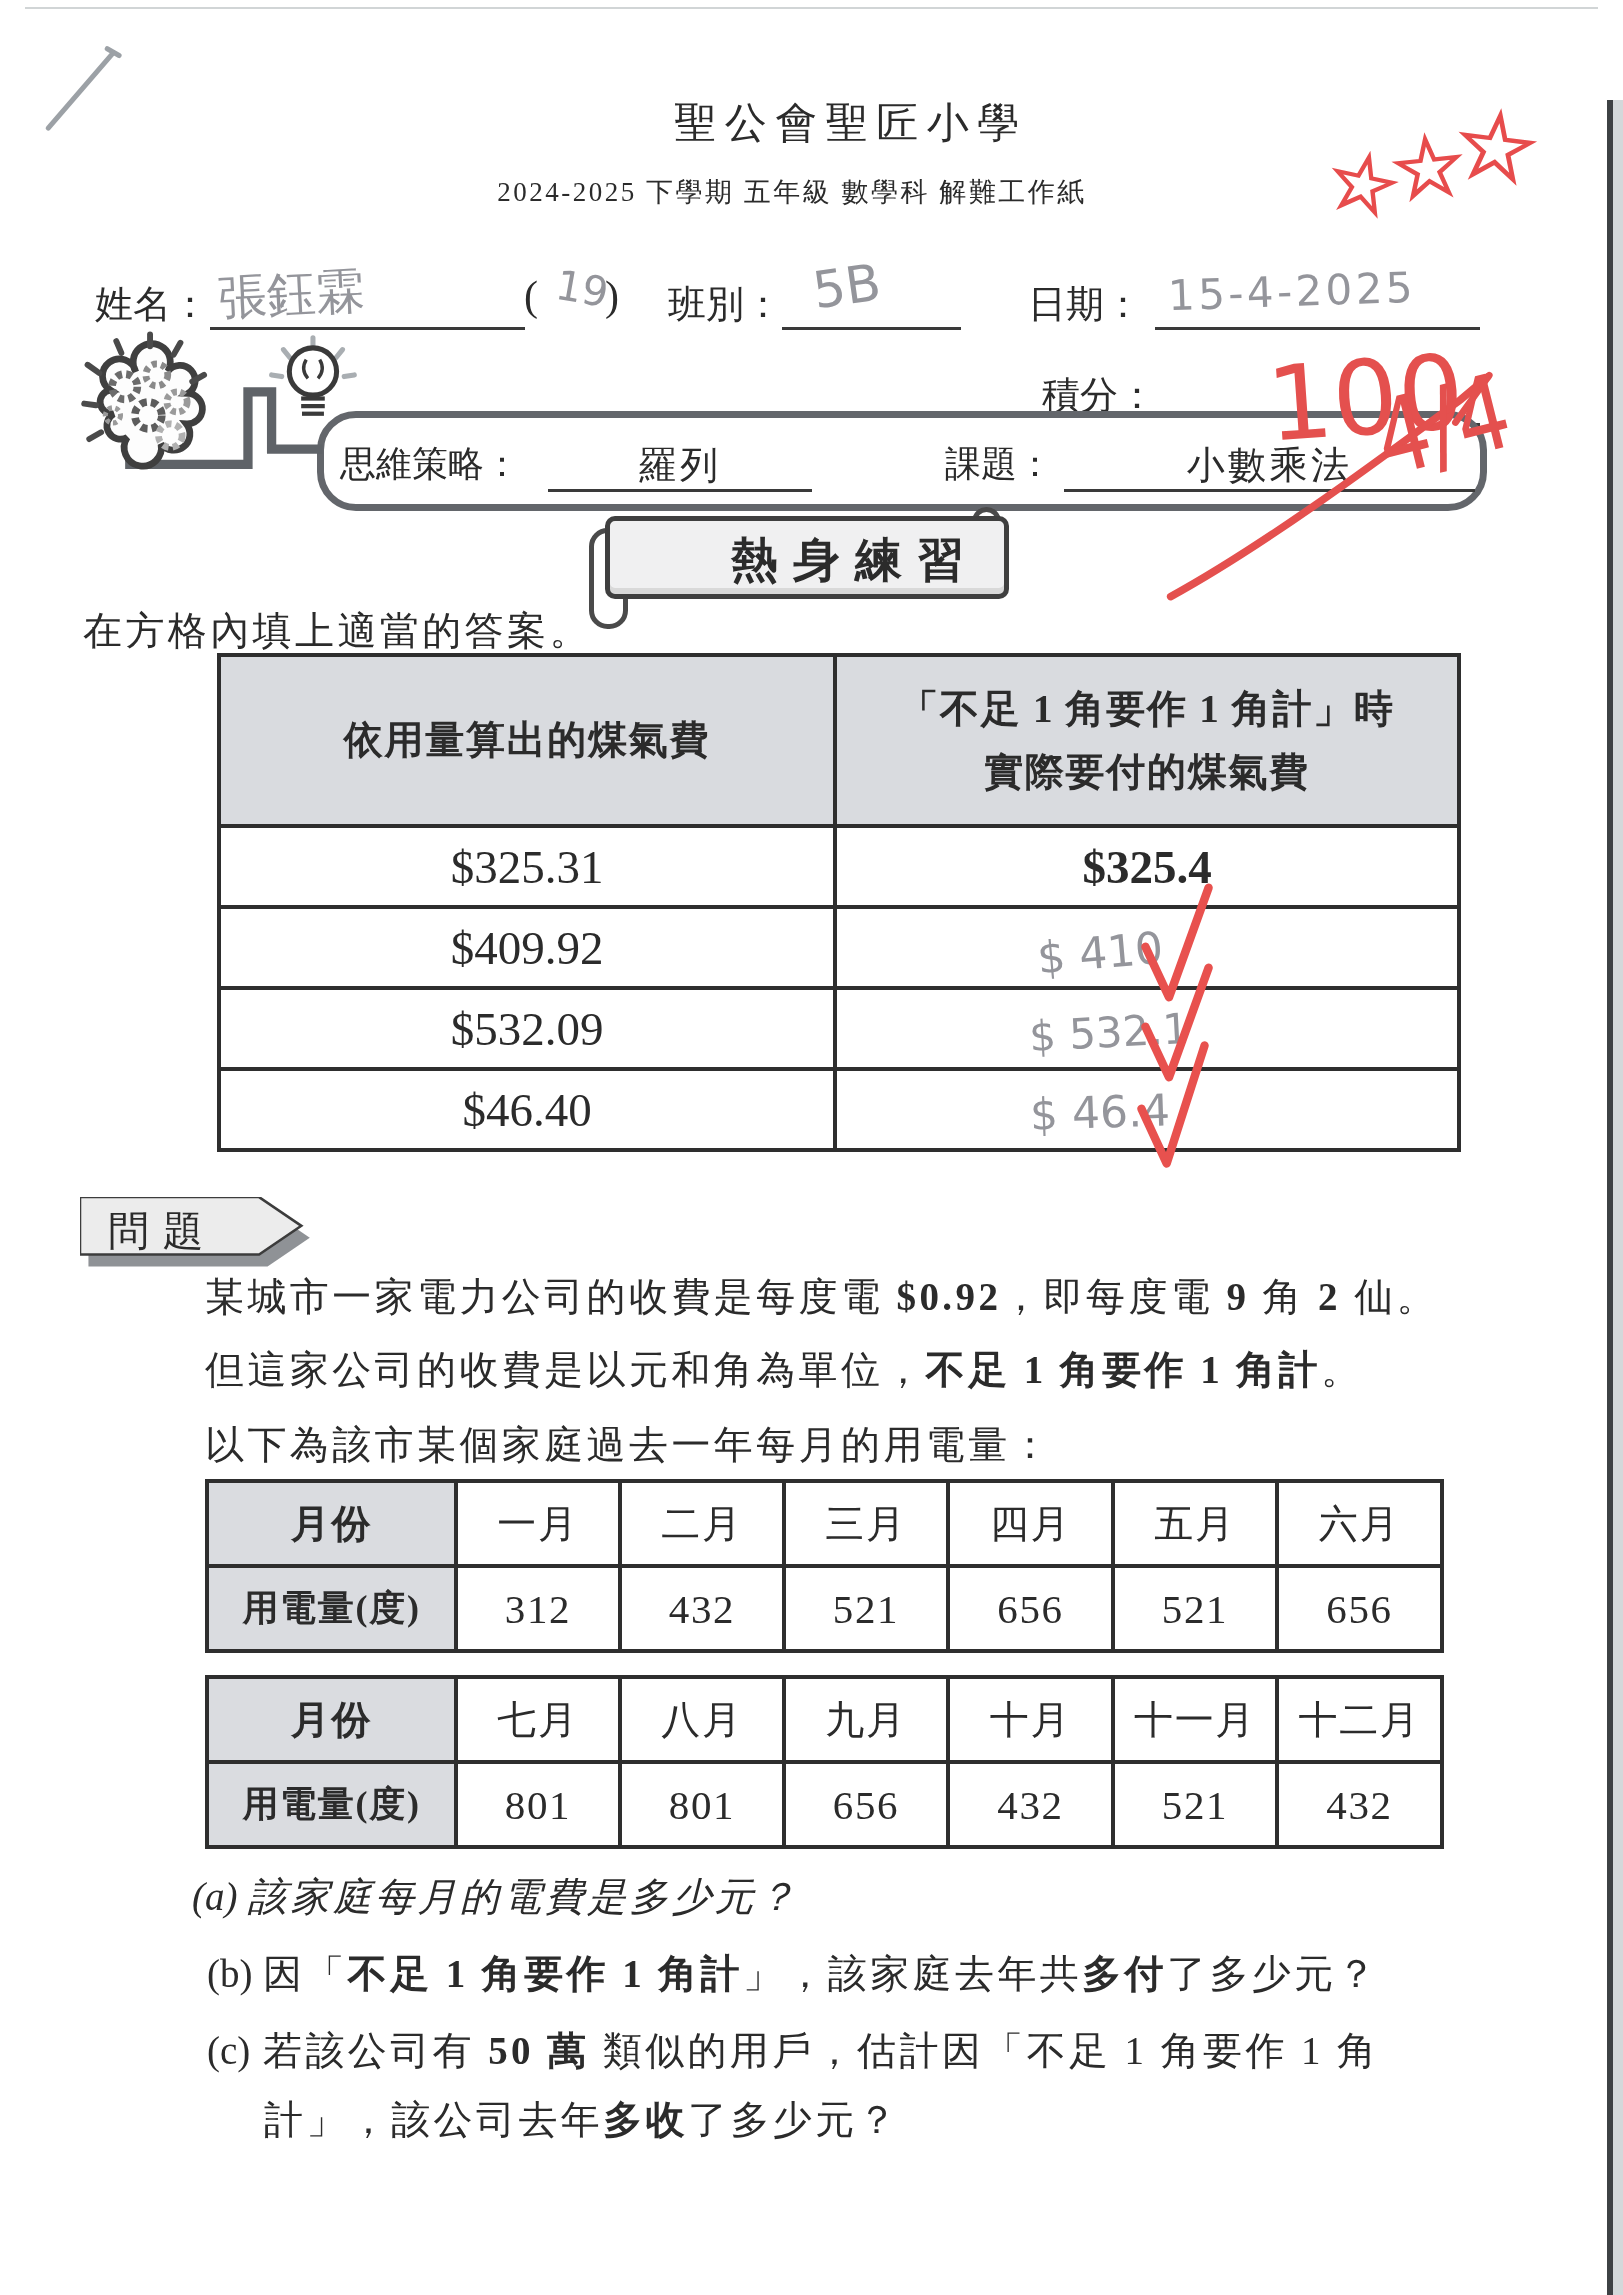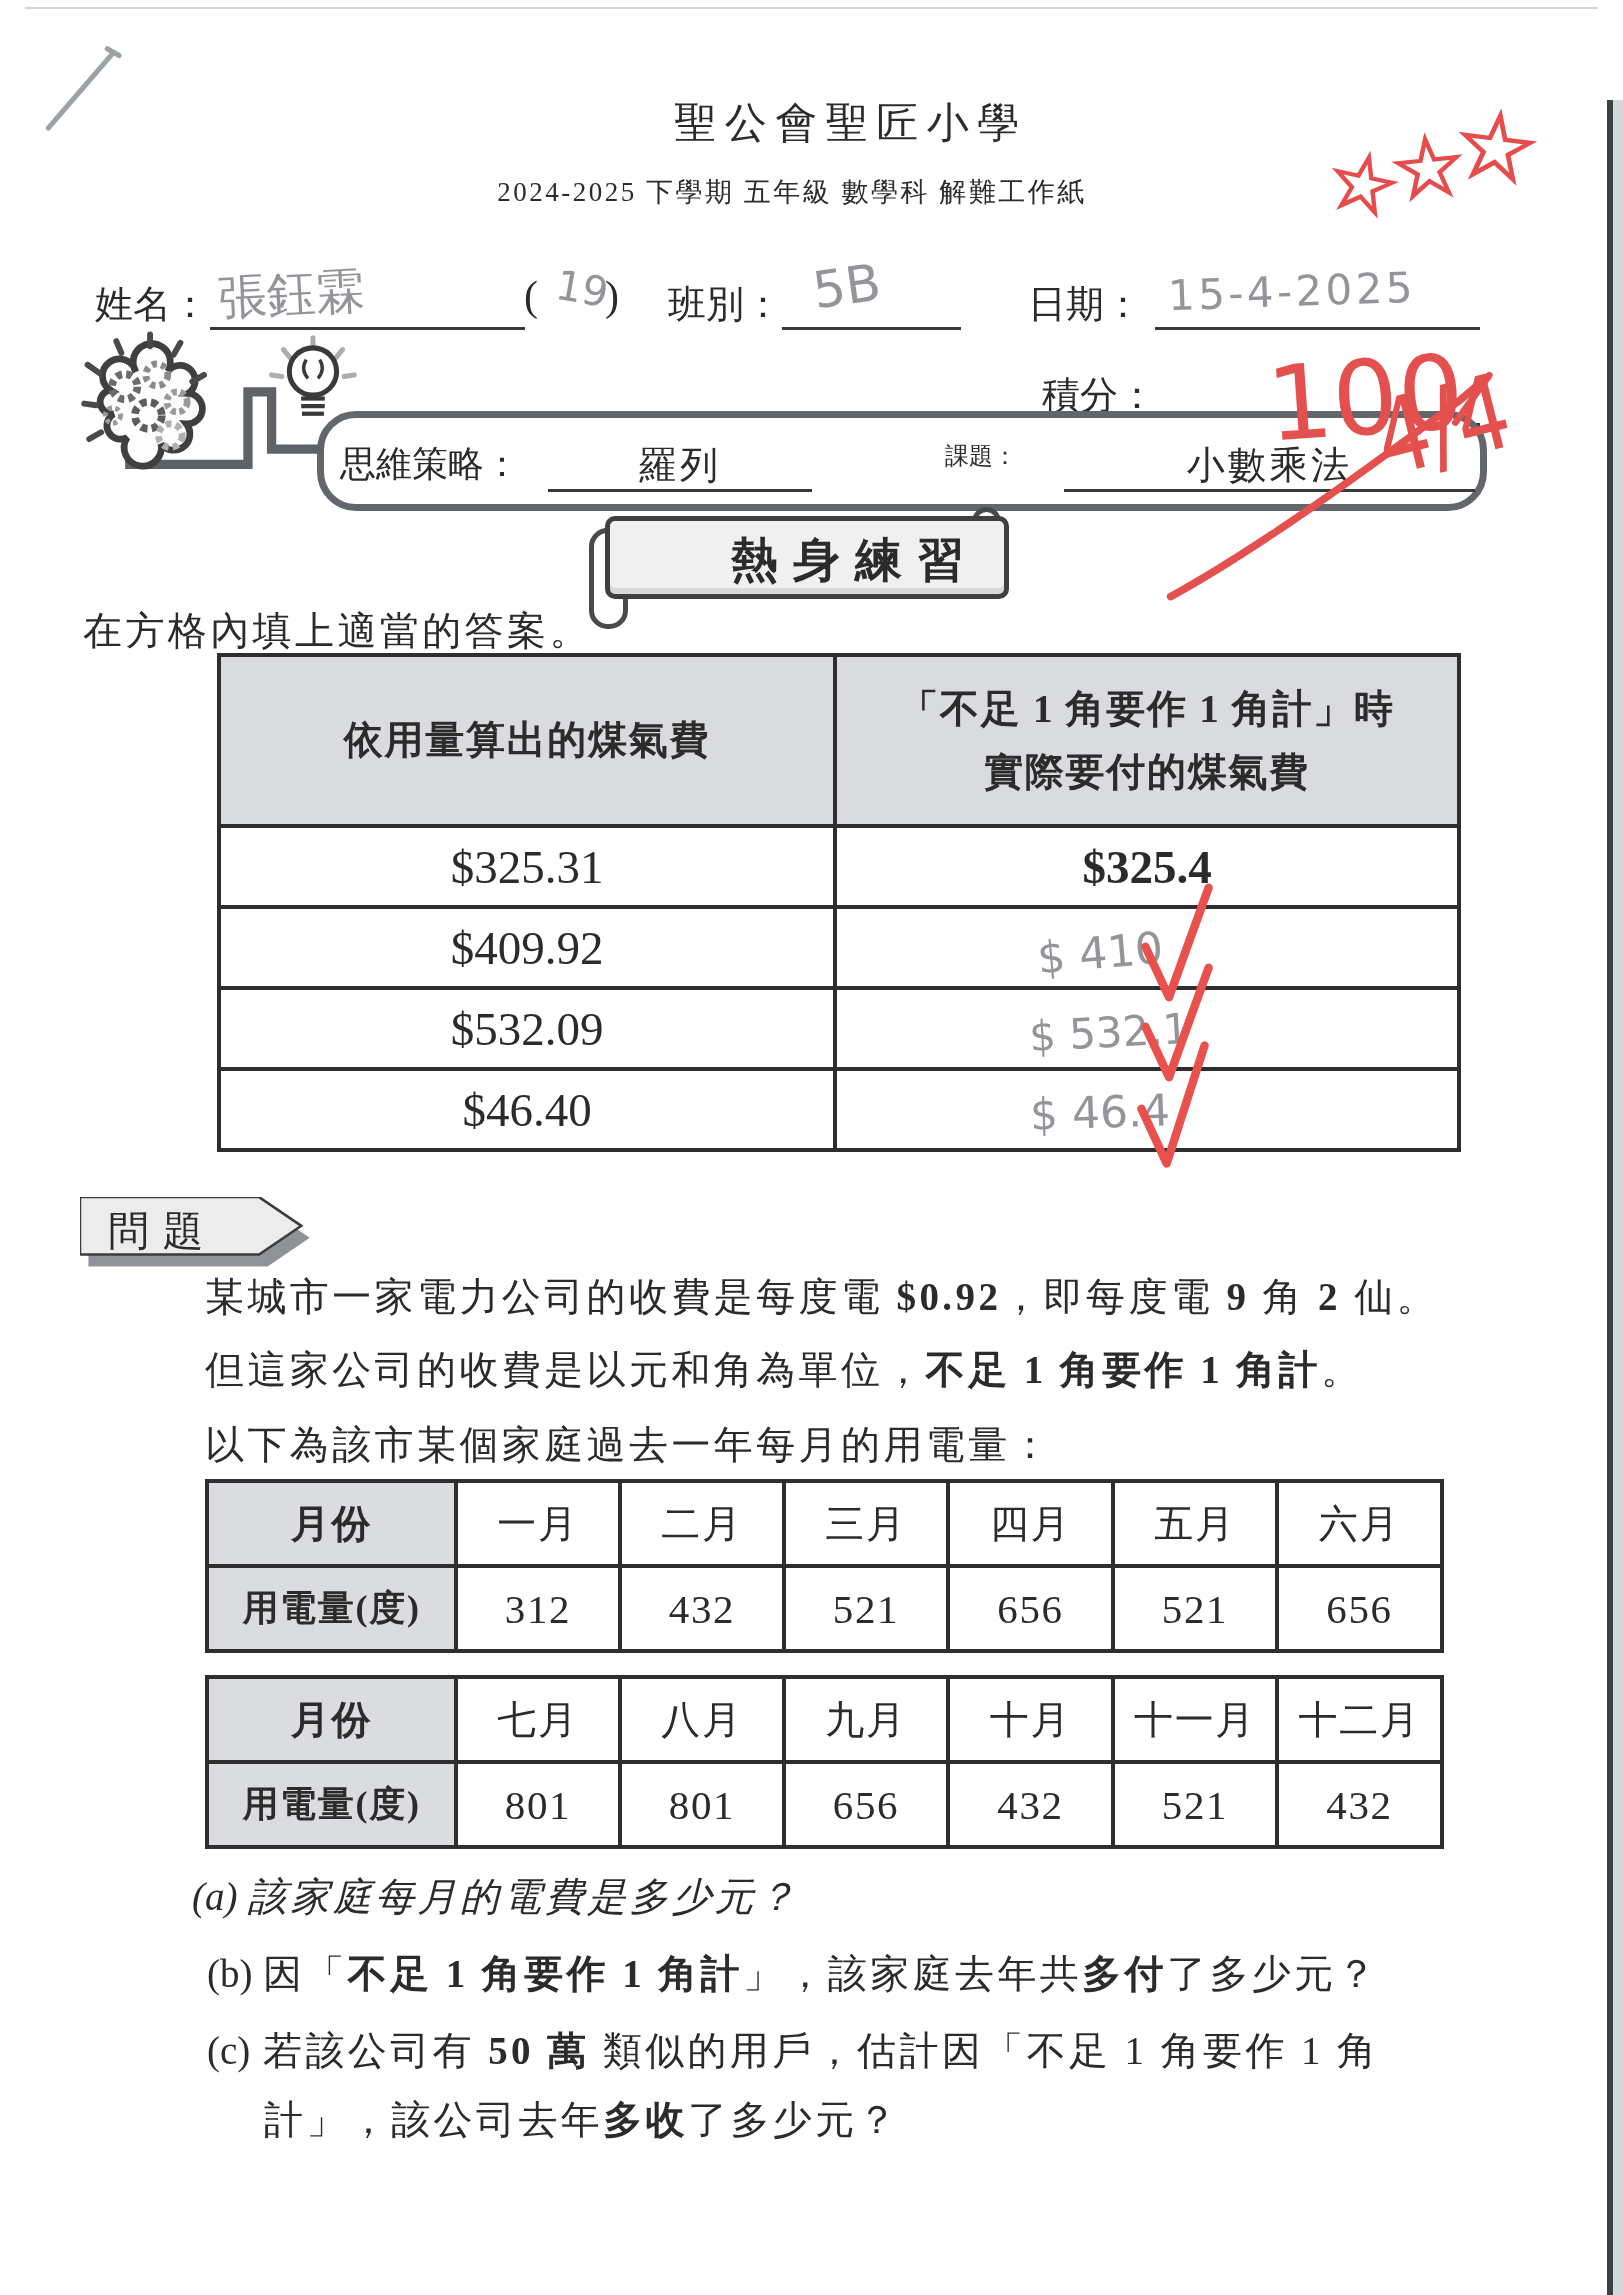--- a/index.html
+++ b/index.html
@@ -123,21 +123,21 @@
           <line x1="271" y1="89" x2="299" y2="89"></line>
         <line x1="272" y1="98" x2="298" y2="98"></line>
       </g>
     </g>
   </svg>
 
   <div class="abs stratbox"></div>
   <div class="abs label" style="left:340px;top:440px;font-size:36px;">思維策略：</div>
   <div class="uline" style="left:548px;top:489px;width:264px;"></div>
   <div class="abs" style="left:548px;top:440px;width:264px;font-size:38px;text-align:center;letter-spacing:3.4px;">羅列</div>
-  <div class="abs label" style="left:945px;top:440px;font-size:24px;">課題：</div>
+  <div class="abs label" style="left:945px;top:440px;font-size:36px;">課題：</div>
   <div class="uline" style="left:1064px;top:489px;width:411px;"></div>
   <div class="abs" style="left:1064px;top:440px;width:411px;font-size:38px;text-align:center;letter-spacing:3.4px;">小數乘法</div>
 
   <div class="abs banner-curl"></div>
   <div class="abs banner-roll"></div>
   <div class="abs banner-body"></div>
   <div class="abs cjk" style="left:83px;top:604px;font-size:39px;">在方格內填上適當的答案。</div>
 
   <div class="abs banner-text center" style="z-index:4;">熱身練習</div>
   <div class="abs" style="left:1072px;top:622px;font-size:36px;">、</div>

